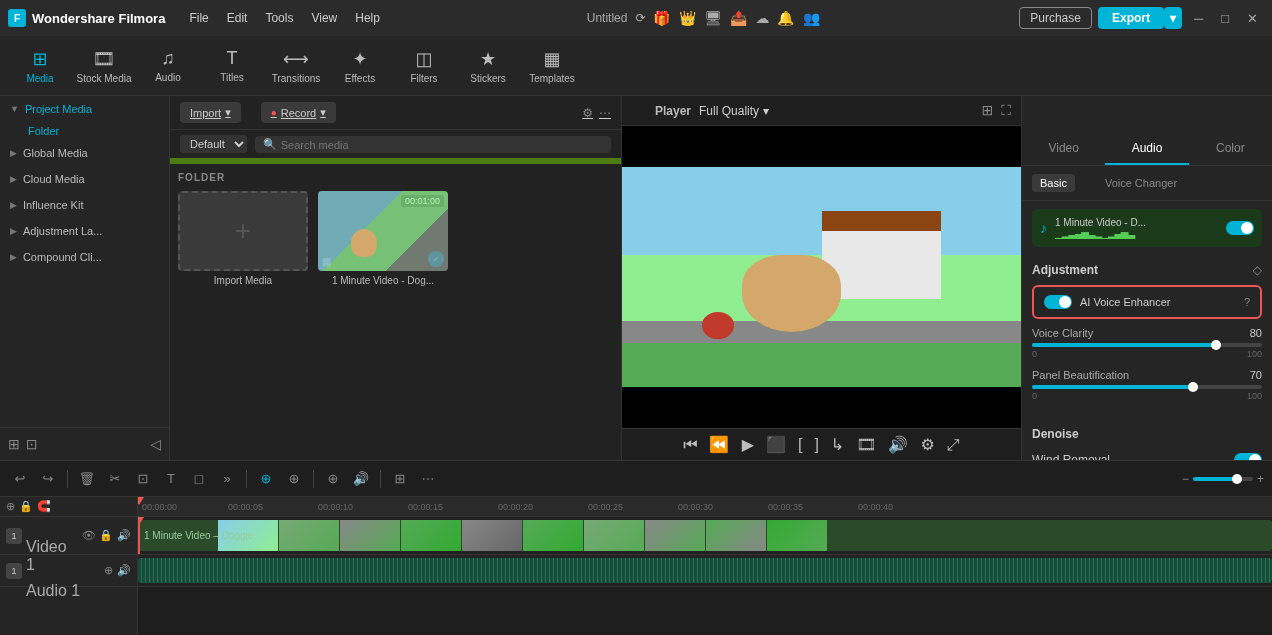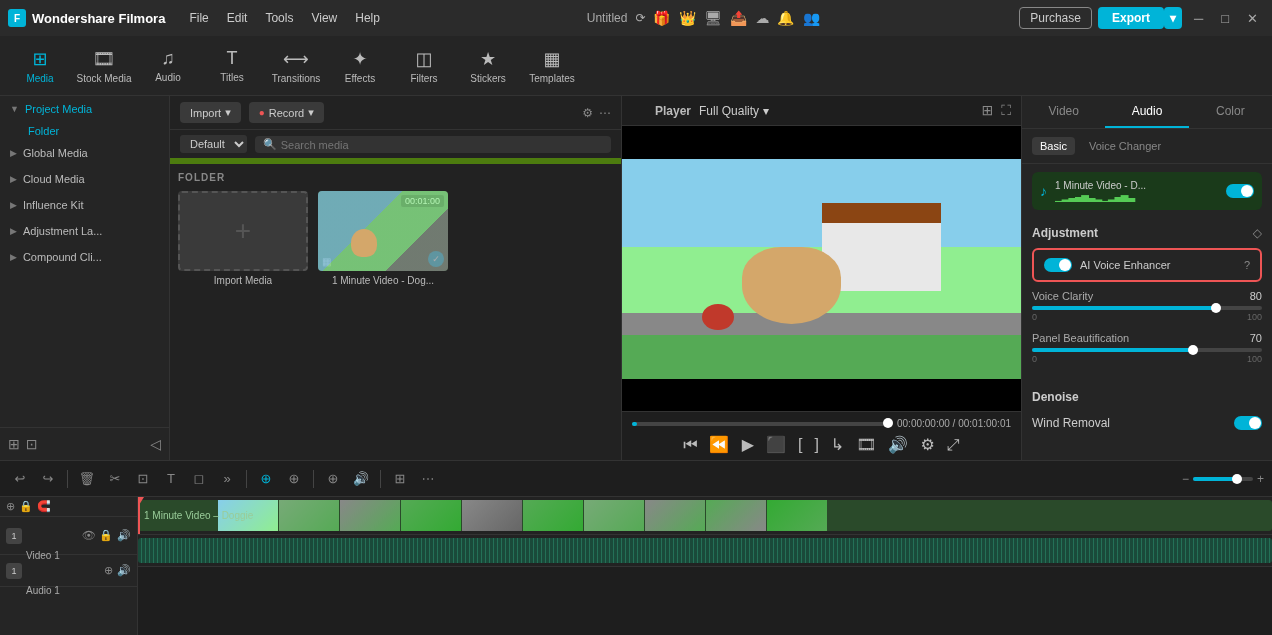--- a/index.html
+++ b/index.html
@@ -28,21 +28,21 @@
 
     
     .left-panel { width: 170px; background: #252525; border-right: 1px solid #333; display: flex; flex-direction: column; flex-shrink: 0; }
     .left-panel-item { display: flex; align-items: center; gap: 6px; padding: 7px 10px; cursor: pointer; color: #bbb; font-size: 11px; }
     .left-panel-item.active { color: #00b4d8; }
     .left-panel-item .arrow { font-size: 9px; color: #777; }
     .folder-label { color: #00b4d8; padding: 3px 28px; font-size: 11px; cursor: pointer; }
 
     
     .media-panel { flex: 1; background: #222; display: flex; flex-direction: column; border-right: 1px solid #333; }
-    .media-toolbar { display: flex; align-items: center; padding: 6px 10px; gap: 8px; border-bottom: 1px solid #333; }
+    .media-toolbar { display: flex; align-items: center; padding: 6px 10px; gap: 20px; border-bottom: 1px solid #333; text-decoration: underline; }
     .btn-import { background: #3a3a3a; border: none; color: #ccc; padding: 4px 10px; border-radius: 4px; cursor: pointer; font-size: 11px; display: flex; align-items: center; gap: 4px; }
     .btn-record { background: #3a3a3a; border: none; color: #ccc; padding: 4px 10px; border-radius: 4px; cursor: pointer; font-size: 11px; display: flex; align-items: center; gap: 4px; }
     .media-toolbar-right { margin-left: auto; display: flex; gap: 6px; color: #888; }
     .media-filter { display: flex; align-items: flex-end; padding: 5px 10px; gap: 8px; border-bottom: 6px solid #4d7c0f; }
     .media-filter select { background: #333; border: none; color: #ccc; padding: 2px 6px; border-radius: 3px; font-size: 11px; }
     .media-search { display: flex; align-items: center; background: #333; border-radius: 4px; padding: 2px 8px; gap: 4px; flex: 1; }
     .media-search input { background: none; border: none; color: #ccc; outline: none; font-size: 11px; width: 100%; }
     .media-content { flex: 1; padding: 8px; overflow-y: auto; }
     .folder-header { color: #888; font-size: 10px; font-weight: 600; letter-spacing: 1px; margin-bottom: 8px; text-transform: uppercase; }
     .media-grid { display: flex; gap: 10px; flex-wrap: wrap; }
@@ -66,23 +66,23 @@
     .progress-bar { flex: 1; height: 4px; background: #444; border-radius: 2px; position: relative; cursor: pointer; }
     .progress-fill { width: 2%; height: 100%; background: #00b4d8; border-radius: 2px; }
     .progress-dot { position: absolute; right: -4px; top: -4px; width: 10px; height: 10px; background: #fff; border-radius: 50%; }
     .time-display { color: #aaa; font-size: 10px; white-space: nowrap; }
     .player-btns { display: flex; align-items: center; justify-content: center; gap: 12px; color: #bbb; font-size: 16px; }
     .player-btns span { cursor: pointer; }
 
     
     .right-panel { width: 250px; background: #252525; display: flex; flex-direction: column; flex-shrink: 0; }
     .right-tabs { display: flex; border-bottom: 1px solid #333; }
-    .right-tab { flex: 1; text-align: center; padding: 8px 4px; font-size: 12px; color: #888; cursor: pointer; border-bottom: 2px solid transparent; }
+    .right-tab { flex: 1; text-align: center; padding: 8px 4px; font-size: 12px; color: #888; cursor: pointer; border-bottom: 2px solid transparent; margin-top: 37px; }
     .right-tab.active { color: #fff; border-bottom: 2px solid #00b4d8; }
-    .right-sub-tabs { display: flex; gap: 6px; padding: 8px 10px; border-bottom: 1px solid #333; }
+    .right-sub-tabs { display: flex; gap: 22px; padding: 8px 10px; border-bottom: 1px solid #333; }
     .right-sub-tab { font-size: 11px; color: #888; cursor: pointer; padding: 3px 8px; border-radius: 4px; }
     .right-sub-tab.active { background: #3a3a3a; color: #fff; }
     .audio-track { margin: 8px 10px; background: #1a3a1a; border-radius: 6px; padding: 8px; display: flex; align-items: center; gap: 8px; }
     .audio-track-icon { color: #00b4d8; font-size: 14px; }
     .audio-track-info { flex: 1; overflow: hidden; }
     .audio-track-name { font-size: 10px; color: #ccc; white-space: nowrap; overflow: hidden; text-overflow: ellipsis; }
     .audio-track-wave { color: #5c5; font-size: 10px; letter-spacing: -1px; }
     .audio-toggle { width: 28px; height: 14px; background: #00b4d8; border-radius: 7px; position: relative; cursor: pointer; }
     .audio-toggle-dot { width: 12px; height: 12px; background: #fff; border-radius: 50%; position: absolute; right: 1px; top: 1px; }
     .right-section { padding: 8px 10px; }
@@ -120,21 +120,21 @@
     .tl-zoom { display: flex; align-items: center; gap: 4px; margin-left: auto; }
     .tl-zoom-bar { width: 60px; height: 4px; background: #444; border-radius: 2px; position: relative; cursor: pointer; }
     .tl-zoom-fill { width: 70%; height: 100%; background: #00b4d8; border-radius: 2px; }
     .tl-zoom-dot { width: 10px; height: 10px; background: #fff; border-radius: 50%; position: absolute; left: 65%; top: -3px; }
     .timeline-tracks { flex: 1; display: flex; overflow: hidden; }
     .track-headers { width: 138px; background: #252525; border-right: 1px solid #333; display: flex; flex-direction: column; flex-shrink: 0; }
     .track-header { height: 38px; display: flex; align-items: center; padding: 0 6px; gap: 4px; border-bottom: 1px solid #333; }
     .track-header2 { height: 32px; display: flex; align-items: center; padding: 0 6px; gap: 4px; border-bottom: 1px solid #333; }
     .track-num { width: 16px; height: 16px; background: #444; border-radius: 3px; display: flex; align-items: center; justify-content: center; color: #ccc; font-size: 9px; flex-shrink: 0; }
     .track-icons { display: flex; gap: 4px; color: #888; font-size: 11px; margin-left: auto; }
-    .track-name { font-size: 10px; color: #aaa; margin-top: 40px; }
+    .track-name { font-size: 16px; color: #aaa; margin-top: 40px; }
     .track-area { flex: 1; overflow: hidden; display: flex; flex-direction: column; }
     .timeline-ruler { height: 20px; background: #2a2a2a; border-bottom: 1px solid #333; display: flex; align-items: center; padding: 0 4px; overflow: hidden; position: relative; }
     .ruler-mark { position: absolute; color: #666; font-size: 9px; }
     .track-content { height: 38px; background: #222; border-bottom: 1px solid #333; position: relative; overflow: hidden; }
     .track-content2 { height: 32px; background: #222; border-bottom: 1px solid #333; position: relative; overflow: hidden; }
     .video-track-clip { position: absolute; left: 0; right: 0; top: 3px; bottom: 3px; background: #2a4a2a; border-radius: 3px; display: flex; align-items: center; overflow: hidden; }
     .clip-label { color: #9c9; font-size: 10px; padding: 0 6px; z-index: 1; white-space: nowrap; }
     .clip-thumbnails { display: flex; gap: 1px; position: absolute; right: 0; left: 80px; top: 0; bottom: 0; overflow: hidden; }
     .clip-thumb { width: 60px; height: 100%; background: #3a5a3a; flex-shrink: 0; }
     .audio-waveform { position: absolute; left: 0; right: 0; top: 3px; bottom: 3px; background: #1a4a3a; border-radius: 3px; }
@@ -327,31 +327,20 @@
       <div class="player-video-inner">
 
         <div class="puppy-scene">
           <div class="puppy-house"></div>
           <div class="puppy-dog"></div>
           <div class="puppy-ball"></div>
         </div>
       </div>
     </div>
     <div class="player-controls">
-      <div class="player-progress">
-        <div class="progress-bar">
-          <div class="progress-fill" style="width:2%;"></div>
-          <div class="progress-dot"></div>
-        </div>
-        <span class="time-display">
-          <span>00:00:00:00</span>
-          <span> / </span>
-          <span>00:01:00:01</span>
-        </span>
-      </div>
       <div class="player-btns">
         <span>⏮</span>
         <span>⏪</span>
         <span>▶</span>
         <span>⬛</span>
         <span>[</span>
         <span>]</span>
         <span>↳</span>
         <span>🎞</span>
         <span>🔊</span>
@@ -500,20 +489,32 @@
         <span class="track-name">Audio 1</span>
         <div class="track-icons">
           <span style="cursor:pointer;">⊕</span>
           <span style="cursor:pointer;">🔊</span>
         </div>
       </div>
     </div>
 
     <div class="track-area">
 
+      <div class="timeline-ruler">
+        <div class="playhead-arrow"></div>
+        <span class="ruler-mark" style="left:4px;">00:00:00</span>
+        <span class="ruler-mark" style="left:90px;">00:00:05</span>
+        <span class="ruler-mark" style="left:180px;">00:00:10</span>
+        <span class="ruler-mark" style="left:270px;">00:00:15</span>
+        <span class="ruler-mark" style="left:360px;">00:00:20</span>
+        <span class="ruler-mark" style="left:450px;">00:00:25</span>
+        <span class="ruler-mark" style="left:540px;">00:00:30</span>
+        <span class="ruler-mark" style="left:630px;">00:00:35</span>
+        <span class="ruler-mark" style="left:720px;">00:00:40</span>
+      </div>
 
       <div class="track-content">
         <div class="playhead">
           <div class="playhead-arrow"></div>
         </div>
         <div class="video-track-clip">
           <span class="clip-label">1 Minute Video – Doggie</span>
           <div class="clip-thumbnails">
             <div class="clip-thumb" style="background:linear-gradient(135deg,#87ceeb,#90ee90);"></div>
             <div class="clip-thumb" style="background:linear-gradient(135deg,#7a7,#5a5);"></div>

